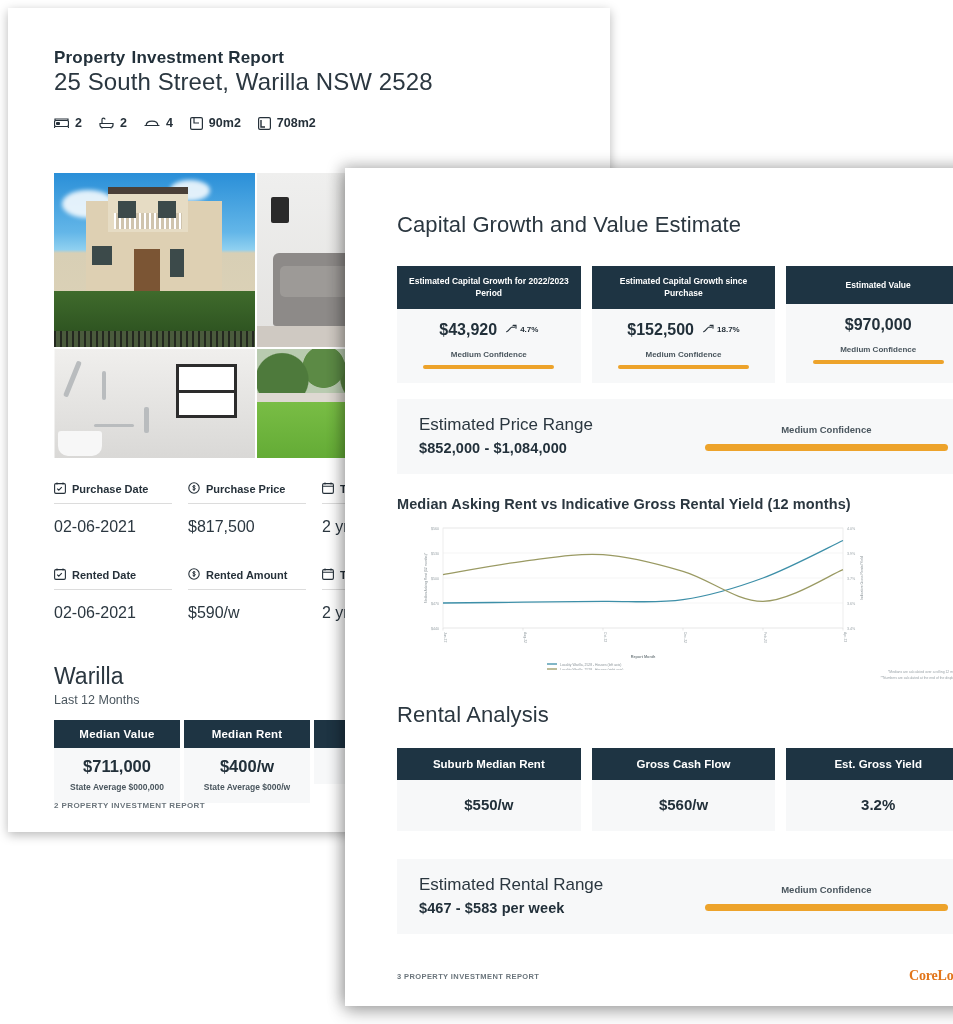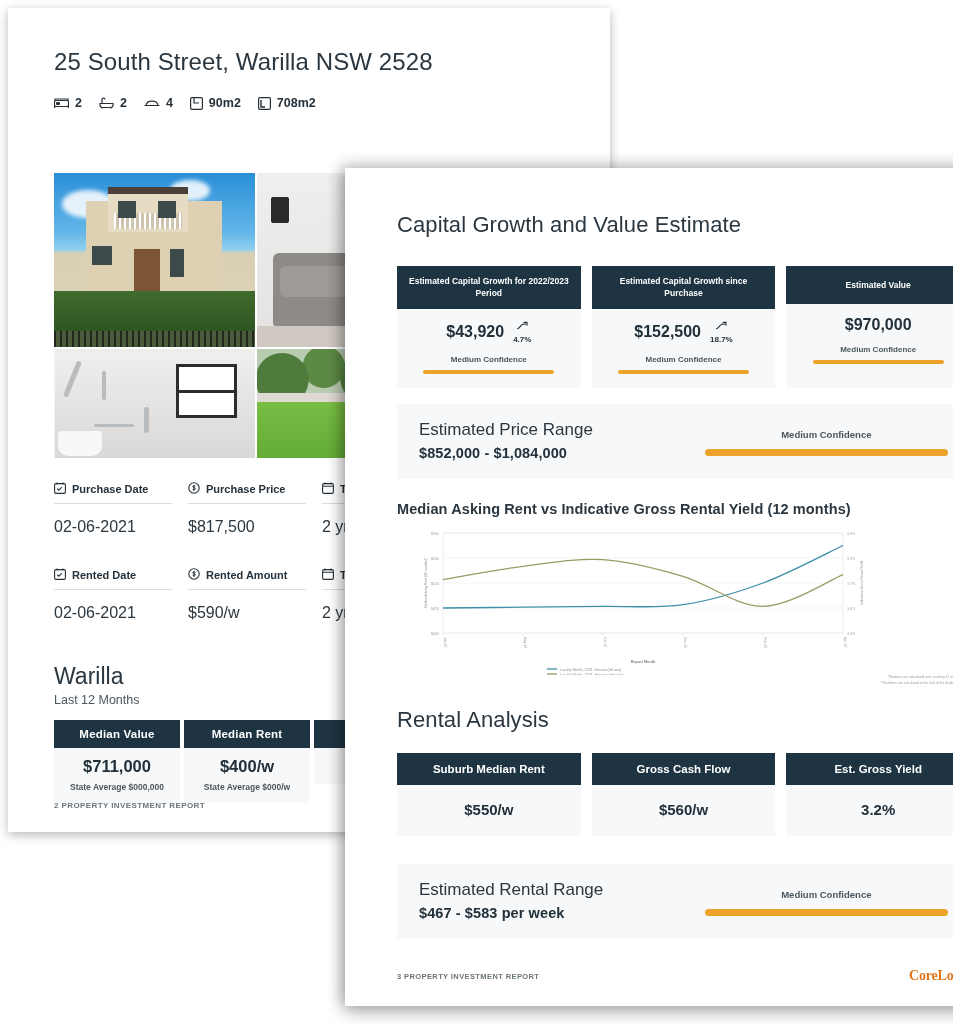--- a/index.html
+++ b/index.html
@@ -112,21 +112,21 @@
 
   .h-sec { font-size: 22px; color: #2b3740; letter-spacing:.1px; }
 
   .kpi-row { display: grid; grid-template-columns: repeat(3, 1fr); gap: 11px; margin-top: 28px; }
   .kpi { background:#f7f8f9; }
   .kpi-head { background:#1e3443; color:#fff; font-size:8.5px; font-weight:700; text-align:center;
       padding:9px 8px; line-height:1.45; min-height:38px; display:flex; align-items:center; justify-content:center; }
   .kpi-body { padding:12px 8px 14px; text-align:center; }
   .kpi-valrow { display:flex; align-items:center; justify-content:center; gap:9px; }
   .kpi-val { font-size:16px; font-weight:700; color:#22303a; }
-  .kpi-delta { display:flex; align-items:center; gap:3px; font-size:8px; font-weight:700; color:#26313a;flex-direction:column; }
+  .kpi-delta { display:flex; align-items:center; gap:3px; font-size:8px; font-weight:700; color:#26313a; }
   .kpi-conf { font-size:8px; font-weight:700; color:#4a565e; margin-top:11px; }
   .conf-bar { height:4px; border-radius:3px; background:#eda32b; margin:6px auto 0; width:78%; }
 
   .range-panel { margin-top: 16px; background:#f7f8f9; padding:16px 22px 18px; display:flex; align-items:center; }
   .range-left { width: 54%; }
   .range-t { font-size:17px; color:#2b3740; }
   .range-v { font-size:14.5px; font-weight:700; color:#22303a; margin-top:5px; letter-spacing:.1px; }
   .range-right { flex:1; text-align:center; padding-top:4px; }
   .range-conf { font-size:9.5px; font-weight:700; color:#4a565e; }
   .range-bar { height:7px; border-radius:5px; background:#eda32b; margin-top:9px; width:100%; }
@@ -147,20 +147,23 @@
   .pf-foot-t { font-size:7.5px; font-weight:700; color:#6b757c; letter-spacing:.4px; }
   .brand { font-size:14px; font-weight:700; color:#e2761b; font-family:"Liberation Serif", serif; letter-spacing:-.2px; }
 </style>
 </head>
 <body>
 
 <div id="stage">
 
   <div class="page-back">
     <div class="pb-inner">
+      <div class="rpt-kicker">
+        <span>Property</span><span class="w2">Investment Report</span>
+      </div>
       <div class="rpt-address">25 South Street, Warilla NSW 2528</div>
 
       <div class="feat-row">
         <div class="feat">
           <span>
             <svg width="15" height="12" viewBox="0 0 15 12">
                 <rect x="0.5" y="3.5" width="14" height="6" rx="1.4" fill="none" stroke="#26313a" stroke-width="1.2"></rect>
                 <rect x="2" y="5" width="4" height="3" rx="1" fill="#26313a"></rect>
                 <path d="M0.5 9.5v1.6M14.5 9.5v1.6" stroke="#26313a" stroke-width="1.2"></path>
                 <path d="M1 3.5V2h13v1.5" stroke="#26313a" stroke-width="1.2" fill="none"></path>

